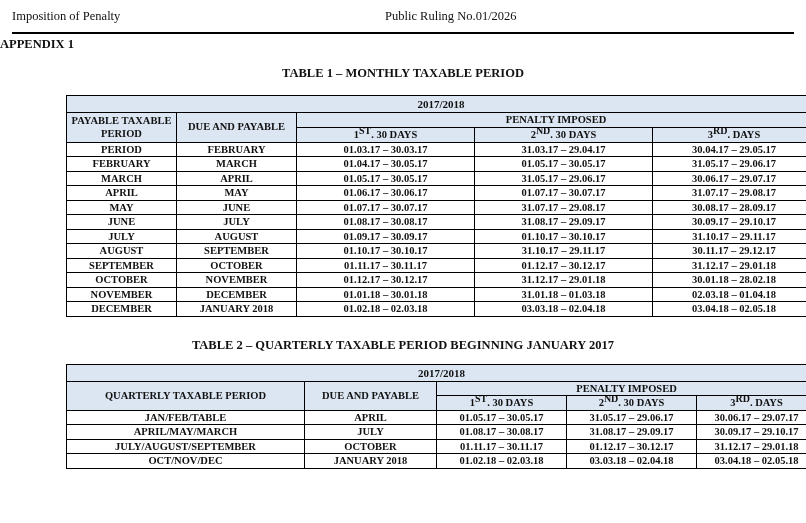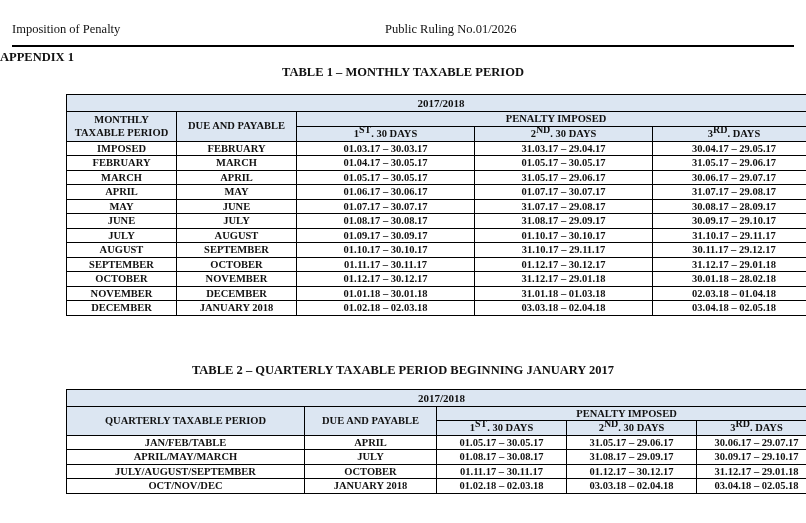--- a/index.html
+++ b/index.html
@@ -3,29 +3,29 @@
 <meta charset="utf-8">
 <style>
   html,body{margin:0;padding:0;}
   body{
     width:806px;height:523px;overflow:hidden;background:#ffffff;
     font-family:"Liberation Serif", serif;color:#111111;
     -webkit-font-smoothing:antialiased;
   }
   .page{position:relative;width:806px;height:523px;}
   
-  .doc-header{display:flex;padding:22px 12px 0 12px;font-size:12.5px;line-height:1.15;}
+  .doc-header{display:flex;padding:9px 12px 0 12px;font-size:12.5px;line-height:1.15;}
   .doc-header .left{flex:0 0 373px;}
   .doc-header .right div{white-space:nowrap;}
   .rule{border:none;border-top:2px solid #000;margin:9px 12px 0 12px;}
   .appendix{font-weight:bold;margin:3px 13px 0 0;font-size:12.5px;}
   
   .tbl-title{font-weight:bold;text-align:center;font-size:12.5px;margin:0;}
-  .t1-title{}
-  .t2-title{margin-top:47px;}
+  .t1-title{margin-top:14px;}
+  .t2-title{margin-top:21px;}
   
   table.tbl{
     border-collapse:collapse;table-layout:fixed;
     margin-left:66px;border:1px solid #701a75;
   }
   .t1{margin-top:14px;width:749px;}
   .t2{margin-top:11px;width:750px;}
   .tbl th,.tbl td{
     border:1px solid #000;text-align:center;vertical-align:middle;
     font-weight:bold;font-size:10.5px;padding:0 2px;line-height:1.3;
@@ -67,33 +67,33 @@
         <col class="c2">
         <col class="c3">
         <col class="c4">
         <col class="c5">
       </colgroup>
     <thead>
       <tr>
         <th class="yr" colspan="5">2017/2018</th>
       </tr>
       <tr>
-        <th class="hdr2" rowspan="2">MONTHLY TAXABLE PERIOD</th>
+        <th class="hdr2" rowspan="2">PAYABLE TAXABLE PERIOD</th>
         <th class="hdr2" rowspan="2">DUE AND PAYABLE</th>
         <th colspan="3">PENALTY IMPOSED</th>
       </tr>
       <tr>
         <th><span>1</span><sup>ST</sup><span>. 30 DAYS</span></th>
         <th><span>2</span><sup>ND</sup><span>. 30 DAYS</span></th>
         <th><span>3</span><sup>RD</sup><span>. DAYS</span></th>
       </tr>
     </thead>
     <tbody>
       <tr>
-          <td>IMPOSED</td>
+          <td>PERIOD</td>
           <td>FEBRUARY</td>
           <td>01.03.17 – 30.03.17</td>
           <td>31.03.17 – 29.04.17</td>
           <td>30.04.17 – 29.05.17</td>
         </tr>
       <tr>
           <td>FEBRUARY</td>
           <td>MARCH</td>
           <td>01.04.17 – 30.05.17</td>
           <td>01.05.17 – 30.05.17</td>

